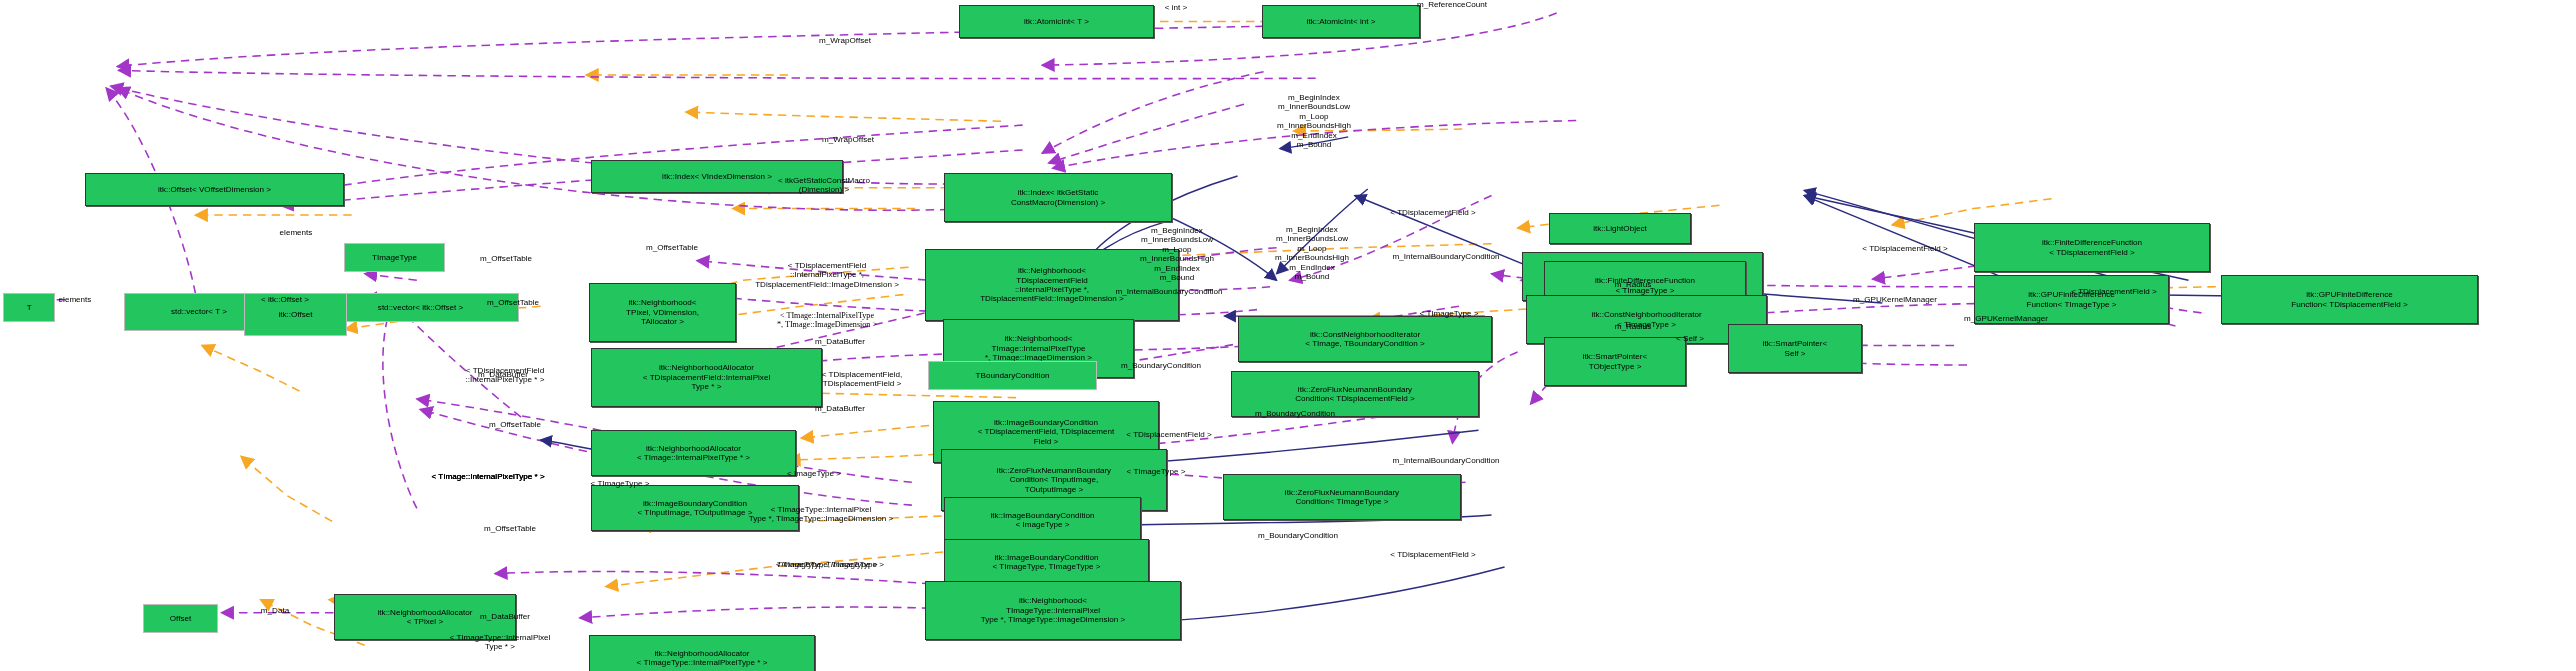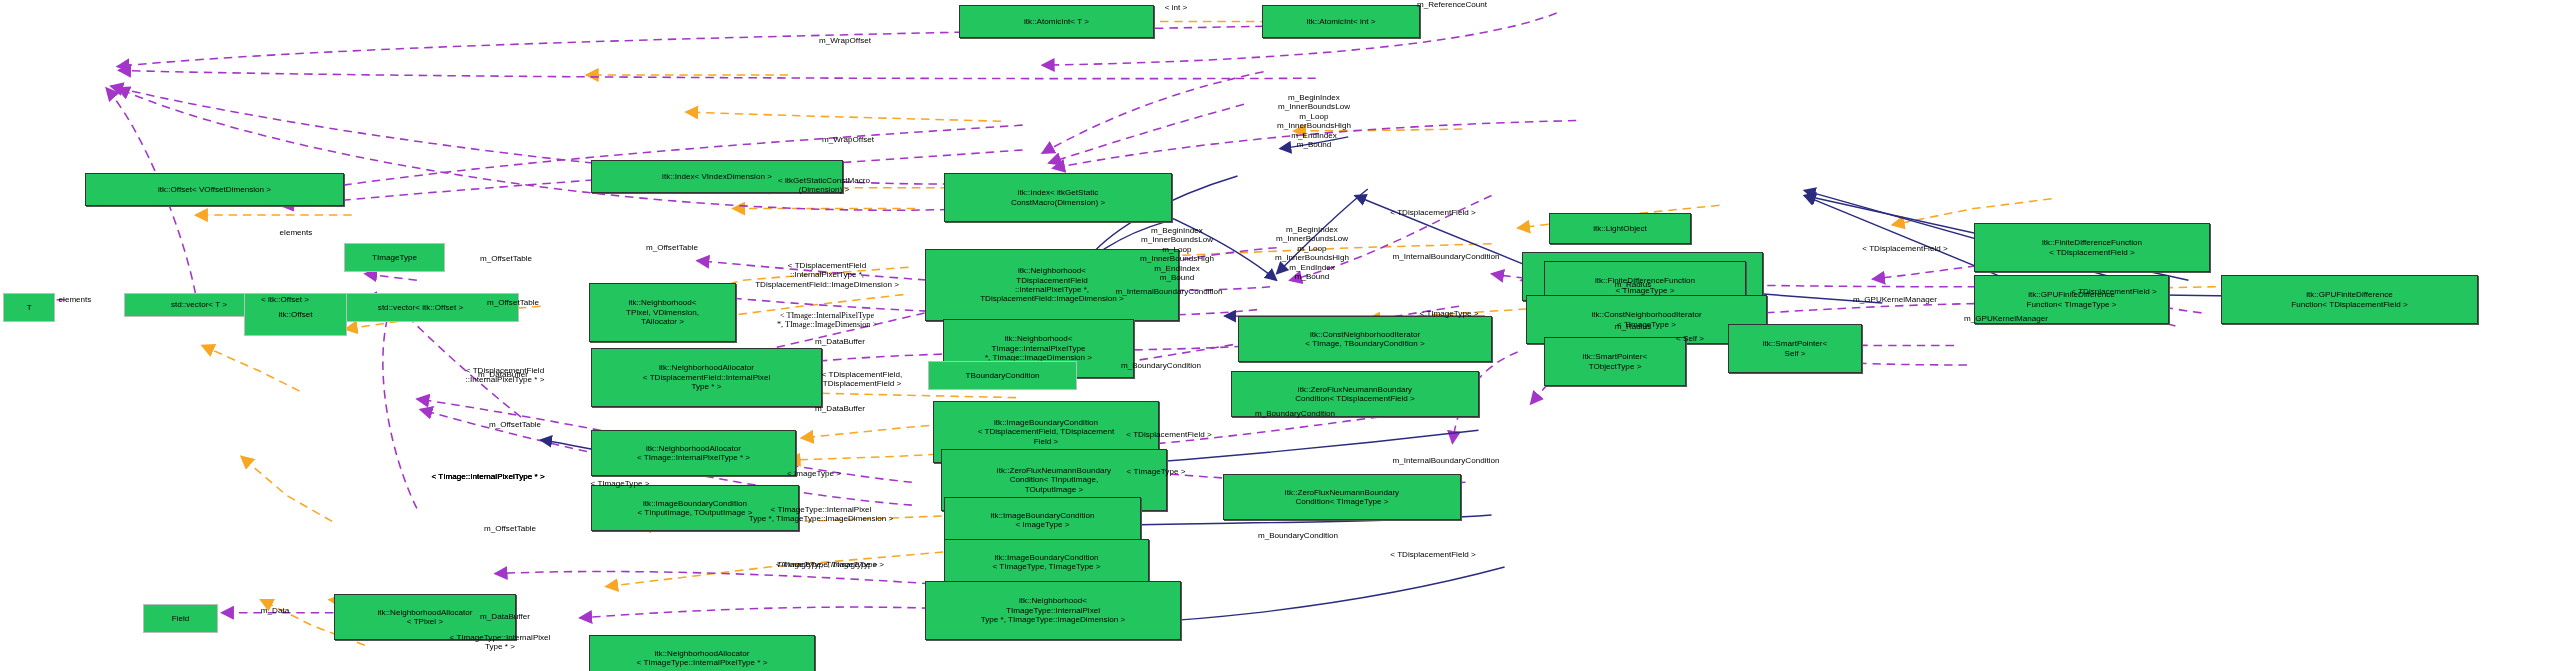--- a/index.html
+++ b/index.html
@@ -172,34 +172,34 @@
       <div class="node" style="left: 1544px; top: 261px; width: 202px; height: 49px;">itk::FiniteDifferenceFunction
 &lt; TImageType &gt;</div>
       <div class="node" style="left: 1526px; top: 295px; width: 241px; height: 49px;">itk::ConstNeighborhoodIterator
 &lt; TImageType &gt;</div>
       <div class="node" style="left: 1544px; top: 337px; width: 142px; height: 49px;">itk::SmartPointer&lt;
 TObjectType &gt;</div>
       <div class="node" style="left: 1728px; top: 324px; width: 134px; height: 49px;">itk::SmartPointer&lt;
 Self &gt;</div>
       <div class="node plain" style="left: 344px; top: 243px; width: 101px; height: 29px;">TImageType</div>
       <div class="node plain" style="left: 3.3px; top: 293px; width: 52px; height: 29px;">T</div>
-      <div class="node plain" style="left: 124px; top: 293px; width: 150px; height: 24px;">std::vector&lt; T &gt;</div>
+      <div class="node plain" style="left: 124px; top: 293px; width: 150px; height: 38px;">std::vector&lt; T &gt;</div>
       <div class="node plain" style="left: 322px; top: 293px; width: 197px; height: 29px;">std::vector&lt; itk::Offset &gt;</div>
       <div class="node plain" style="left: 244px; top: 293px; width: 103px; height: 43px;">itk::Offset</div>
       <div class="node" style="left: 589px; top: 283px; width: 147px; height: 59px;">itk::Neighborhood&lt;
 TPixel, VDimension,
 TAllocator &gt;</div>
       <div class="node" style="left: 925px; top: 249px; width: 254px; height: 72px;">itk::Neighborhood&lt;
 TDisplacementField
 ::InternalPixelType *,
 TDisplacementField::ImageDimension &gt;</div>
       <div class="node" style="left: 943px; top: 319px; width: 191px; height: 59px;">itk::Neighborhood&lt;
 TImage::InternalPixelType
 *, TImage::ImageDimension &gt;</div>
-      <div class="node plain" style="left: 928px; top: 361px; width: 149px; height: 29px;">TBoundaryCondition</div>
+      <div class="node plain" style="left: 928px; top: 361px; width: 169px; height: 29px;">TBoundaryCondition</div>
       <div class="node" style="left: 591px; top: 348px; width: 231px; height: 59px;">itk::NeighborhoodAllocator
 &lt; TDisplacementField::InternalPixel
 Type * &gt;</div>
       <div class="node" style="left: 591px; top: 430px; width: 205px; height: 46px;">itk::NeighborhoodAllocator
 &lt; TImage::InternalPixelType * &gt;</div>
       <div class="node" style="left: 591px; top: 485px; width: 208px; height: 46px;">itk::ImageBoundaryCondition
 &lt; TInputImage, TOutputImage &gt;</div>
       <div class="node" style="left: 933px; top: 401px; width: 226px; height: 62px;">itk::ImageBoundaryCondition
 &lt; TDisplacementField, TDisplacement
 Field &gt;</div>
@@ -212,21 +212,21 @@
 &lt; TImageType, TImageType &gt;</div>
       <div class="node" style="left: 925px; top: 581px; width: 256px; height: 59px;">itk::Neighborhood&lt;
 TImageType::InternalPixel
 Type *, TImageType::ImageDimension &gt;</div>
       <div class="node" style="left: 1238px; top: 316px; width: 254px; height: 46px;">itk::ConstNeighborhoodIterator
 &lt; TImage, TBoundaryCondition &gt;</div>
       <div class="node" style="left: 1231px; top: 371px; width: 248px; height: 46px;">itk::ZeroFluxNeumannBoundary
 Condition&lt; TDisplacementField &gt;</div>
       <div class="node" style="left: 1223px; top: 474px; width: 238px; height: 46px;">itk::ZeroFluxNeumannBoundary
 Condition&lt; TImageType &gt;</div>
-      <div class="node plain" style="left: 143px; top: 604px; width: 75px; height: 29px;">Field</div>
+      <div class="node plain" style="left: 143px; top: 604px; width: 75px; height: 29px;">Offset</div>
       <div class="node" style="left: 334px; top: 594px; width: 182px; height: 46px;">itk::NeighborhoodAllocator
 &lt; TPixel &gt;</div>
       <div class="node" style="left: 589px; top: 635px; width: 226px; height: 46px;">itk::NeighborhoodAllocator
 &lt; TImageType::InternalPixelType * &gt;</div>
     </div>
   <div id="elabels">
       <div class="elabel" style="left: 1176px; top: 3.3px;">&lt; int &gt;</div>
       <div class="elabel" style="left: 1452px; top: 0px;">m_ReferenceCount</div>
       <div class="elabel" style="left: 845px; top: 36px;">m_WrapOffset</div>
       <div class="elabel" style="left: 848px; top: 135px;">m_WrapOffset</div>

